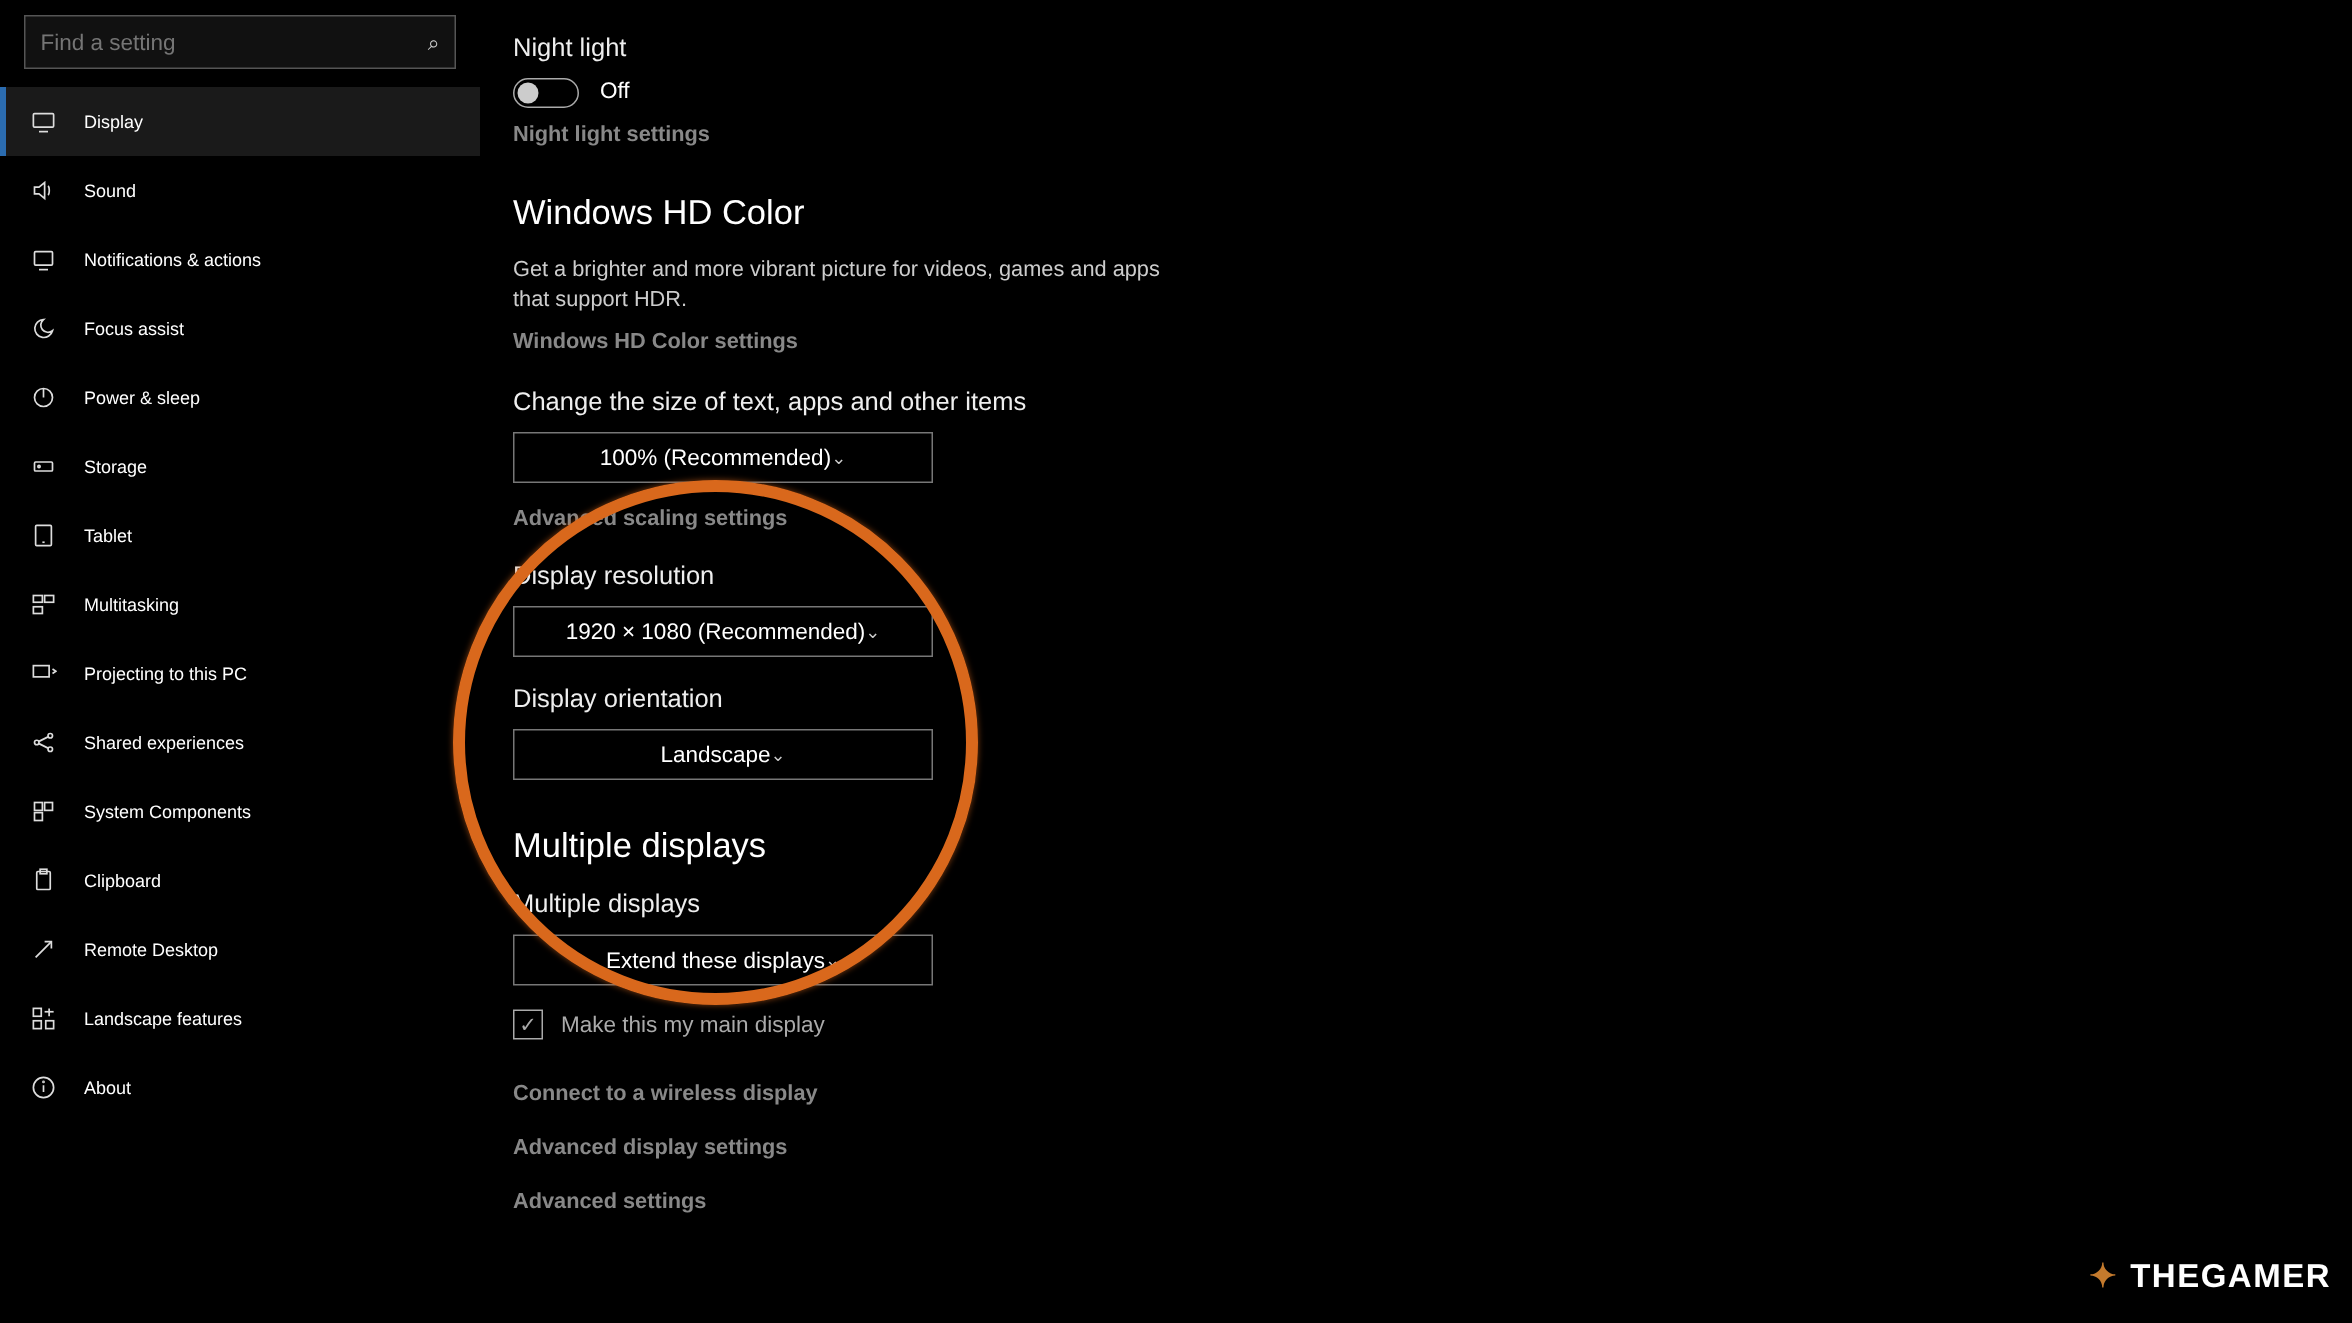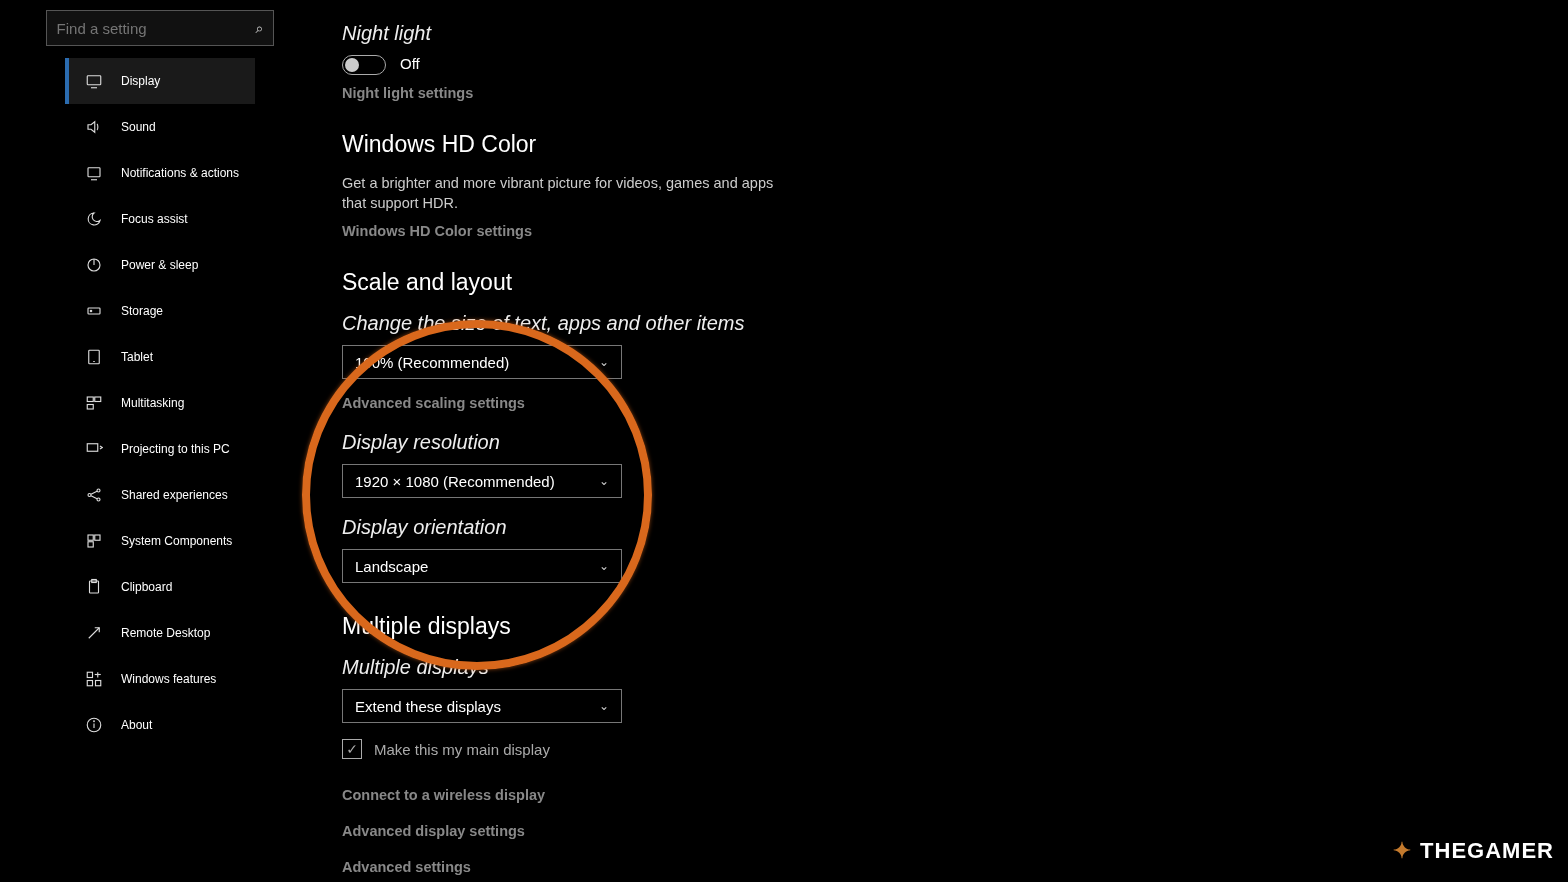--- a/index.html
+++ b/index.html
@@ -1,40 +1,40 @@
 <!DOCTYPE html>
 <html><head>
 <meta charset="utf-8">
 <style>
 * { margin:0; padding:0; box-sizing:border-box; font-family:"Segoe UI",Arial,sans-serif; }
 body { background:#000; color:#fff; width:1568px; height:882px; overflow:hidden; position:relative;
        display:flex; }
-.sidebar { width:320px; background:#000; padding:10px 0; display:flex; flex-direction:column;align-items:center; }
+.sidebar { width:320px; background:#000; padding:10px 0; display:flex; flex-direction:column; }
 .search-box { margin:0 16px 12px 16px; height:36px; background:#111; border:1px solid #555;
               display:flex; align-items:center; padding:0 10px; }
 .search-box input { flex:1; background:transparent; border:none; outline:none; color:#fff; font-size:15px; }
 .search-icon { color:#ccc; font-size:14px; }
 .category { font-weight:600; font-size:15px; padding:10px 16px 14px 16px; }
 .nav { flex:1; }
 .nav-item { display:flex; align-items:center; gap:18px; padding:14px 16px 14px 16px; font-size:12px; cursor:pointer;
             border-left:4px solid transparent; }
 .nav-item.active { background:#1a1a1a; border-left:4px solid #2b6cb0; }
 .nav-item .ico { width:18px; display:flex; justify-content:center; color:#ddd; }
 .content { flex:1; padding:0 22px 30px 22px; overflow-y:auto; }
 .section { margin-top:22px; }
 .section-title { font-size:23px; font-weight:400; margin:30px 0 16px 0; }
-.label { font-size:20px; margin-bottom:10px; color:#eee;font-style:italic; }
+.label { font-size:17px; margin-bottom:10px; color:#eee; }
 .desc { font-size:14.5px; color:#ccc; max-width:450px; line-height:1.35; }
 .link { font-size:14.5px; color:#888; margin-top:10px; cursor:pointer;font-weight:bold; }
 .toggle-row { display:flex; align-items:flex-start; gap:14px; margin-top:8px; }
 .toggle { width:44px; height:20px; border:1px solid #aaa; border-radius:10px; position:relative; }
 .toggle::after { content:""; position:absolute; left:2px; top:2px; width:14px; height:14px; border-radius:50%; background:#ccc; }
 .toggle-label { font-size:15px; }
 .select { width:280px; height:34px; border:1px solid #777; display:flex; align-items:center;
-          justify-content:space-between; padding:0 12px; font-size:15px; background:#000; cursor:pointer; }
+          justify-content:center; padding:0 12px; font-size:15px; background:#000; cursor:pointer; }
 .chev { font-size:12px; color:#ccc; }
 .checkbox-row { display:flex; align-items:center; gap:12px; margin-top:16px; }
 .checkbox { width:20px; height:20px; border:1.5px solid #aaa; display:flex; align-items:center; justify-content:center;
             color:#aaa; font-size:14px; }
 .cb-label { font-size:15px; color:#aaa; }
 .highlight-circle { position:absolute; left:302px; top:320px; width:350px; height:350px; border:8px solid #d9681c;
                     border-radius:50%; pointer-events:none; box-shadow:0 0 4px rgba(217,104,28,0.6); }
 .watermark { position:absolute; right:14px; bottom:18px; display:flex; align-items:center; gap:8px;
              color:#fff; font-weight:700; letter-spacing:1px; font-size:22px; }
 .wm-icon { color:#c47a2d; font-size:22px; }
@@ -173,21 +173,21 @@
     <div class="nav-item">
       <span class="ico">
           <svg viewBox="0 0 24 24">
             <rect x="3" y="3" width="7" height="7"></rect>
             <rect x="3" y="14" width="7" height="7"></rect>
             <rect x="14" y="14" width="7" height="7"></rect>
             <line x1="17" y1="3" x2="17" y2="10"></line>
             <line x1="13" y1="6" x2="21" y2="6"></line>
           </svg>
         </span>
-      <span>Windows features</span>
+      <span>Landscape features</span>
     </div>
     <div class="nav-item">
       <span class="ico">
           <svg viewBox="0 0 24 24">
             <circle cx="12" cy="12" r="9"></circle>
             <line x1="12" y1="10" x2="12" y2="16"></line>
             <circle cx="12" cy="7" r="0.5"></circle>
           </svg>
         </span>
       <span>About</span>
@@ -205,21 +205,20 @@
     <div class="link">Night light settings</div>
   </div>
 
   <div class="section">
     <div class="section-title">Windows HD Color</div>
     <div class="desc">Get a brighter and more vibrant picture for videos, games and apps that support HDR.</div>
     <div class="link">Windows HD Color settings</div>
   </div>
 
   <div class="section">
-    <div class="section-title">Scale and layout</div>
     <div class="label">Change the size of text, apps and other items</div>
     <div class="select">
       <span>100% (Recommended)</span>
       <span class="chev">⌄</span>
     </div>
     <div class="link" style="margin-top:16px">Advanced scaling settings</div>
 
     <div class="label" style="margin-top:20px">Display resolution</div>
     <div class="select">
       <span>1920 × 1080 (Recommended)</span>

